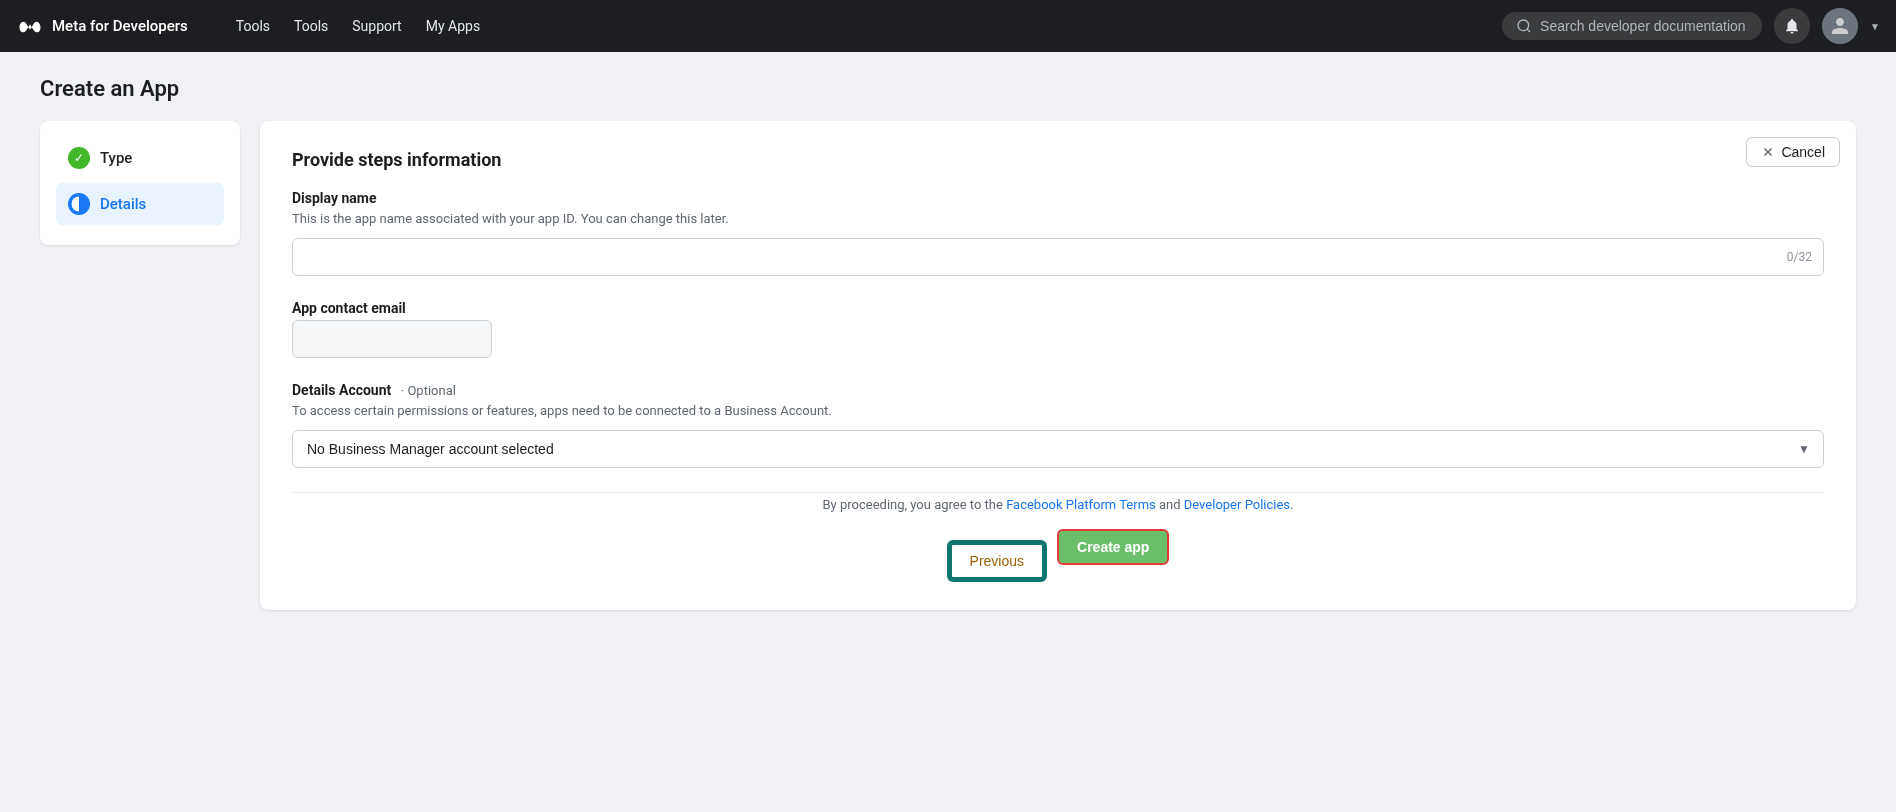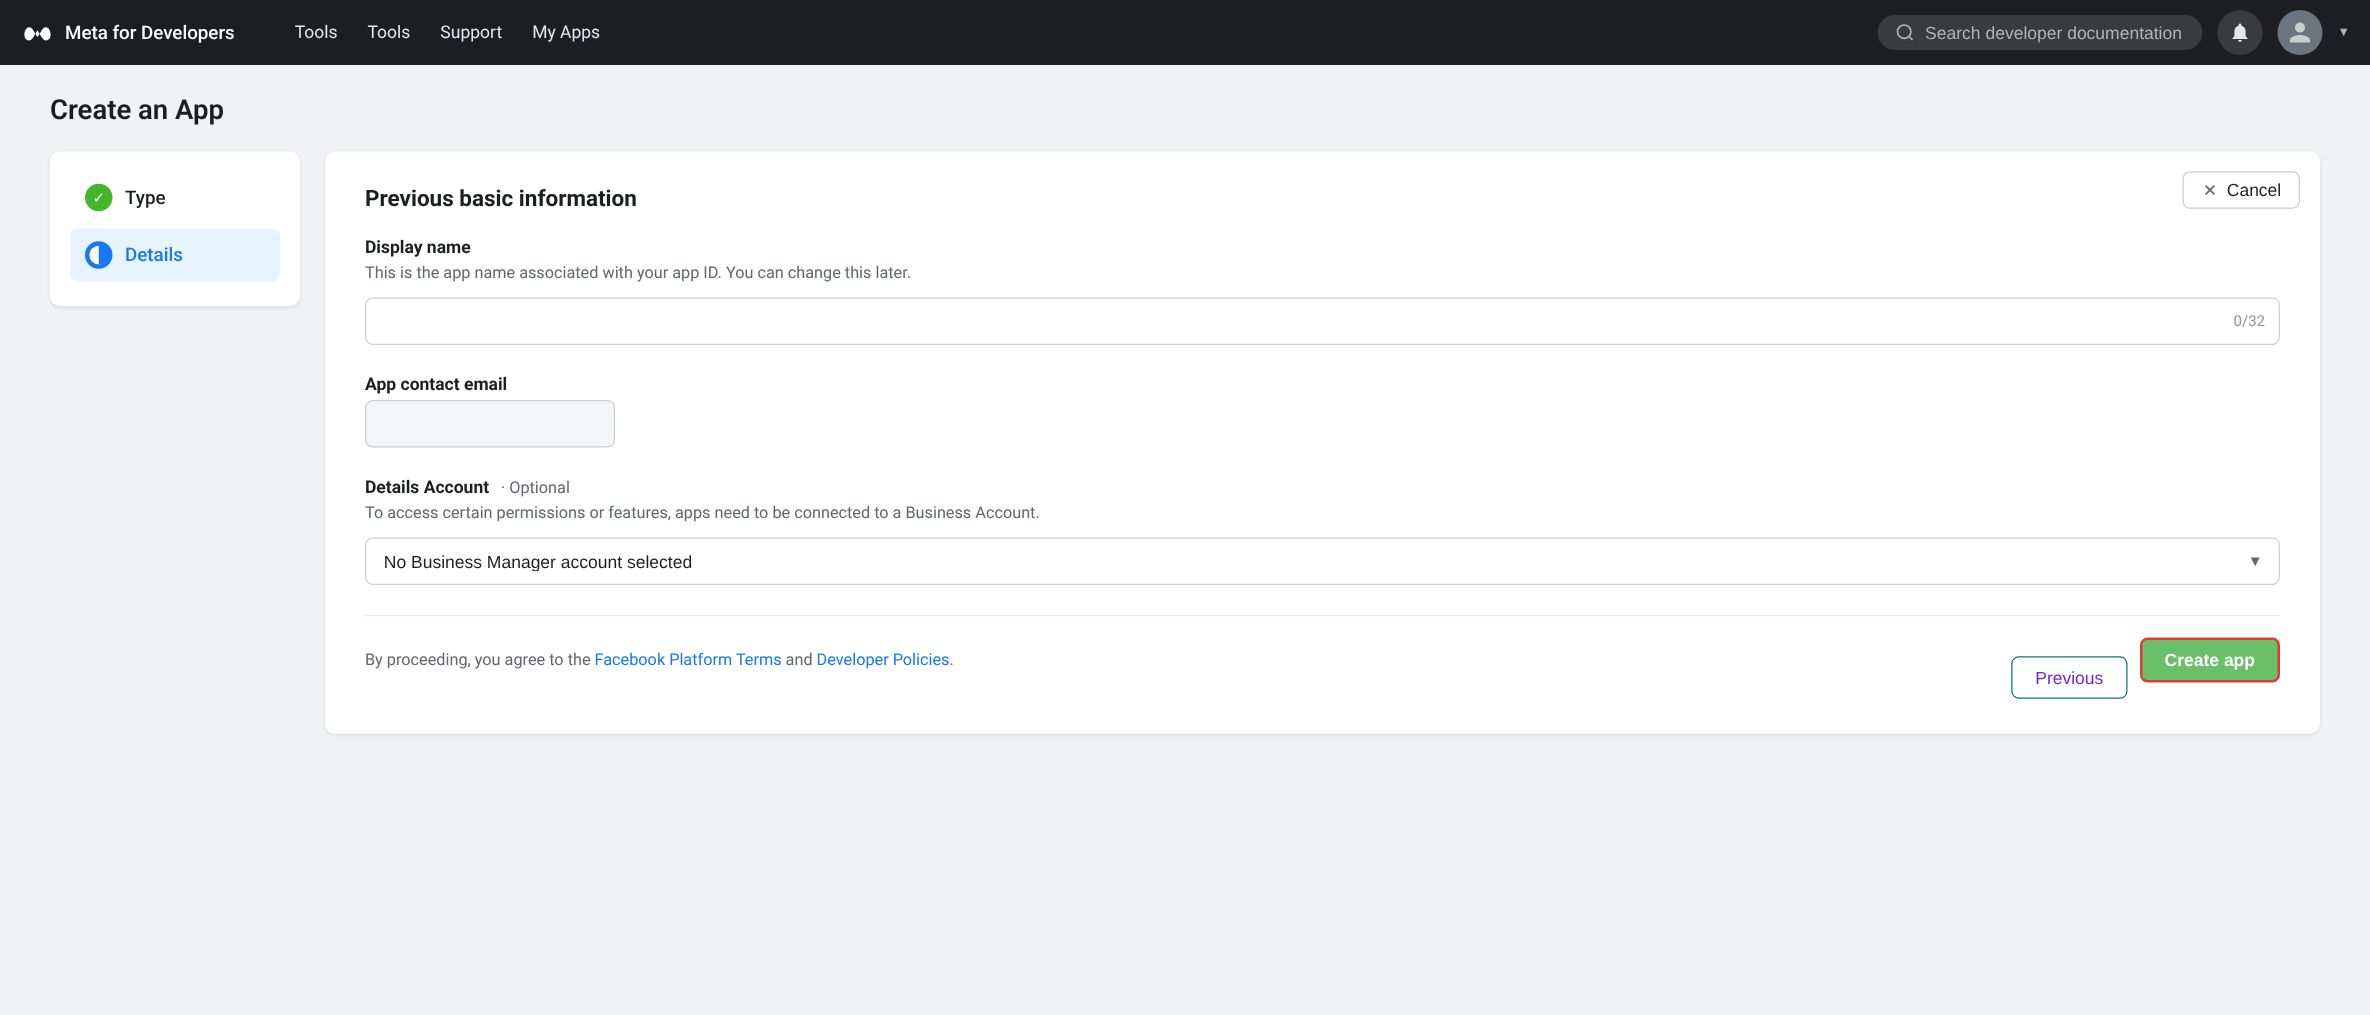--- a/index.html
+++ b/index.html
@@ -98,29 +98,29 @@
       background: #fff; outline: none; appearance: none; cursor: pointer;
     }
     .select-arrow {
       position: absolute; right: 14px; top: 50%; transform: translateY(-50%);
       pointer-events: none; font-size: 12px; color: #606770;
     }
 
     
     .card-footer {
       display: flex; align-items: center; justify-content: space-between;
-      margin-top: 8px; padding-top: 4px; border-top: 1px solid #e9ebee;
+      margin-top: 8px; padding-top: 4px; border-top: 1px solid #e9ebee; flex-direction: column;
     }
     .footer-text { font-size: 13px; color: #606770; }
     .footer-link { color: #1877f2; text-decoration: none; }
     .footer-actions { display: flex; gap: 10px; align-items: center; }
     .btn-previous {
-      border: 1px solid #0f766e; background: #fff;
+      border: 5px solid #0f766e; background: #fff;
       border-radius: 6px; padding: 8px 18px;
-      font-size: 14px; cursor: pointer; color: #6d28d9; font-weight: 500; margin-top: 28px;
+      font-size: 14px; cursor: pointer; color: #a16207; font-weight: 500; margin-top: 28px;
     }
     .btn-create {
       border: 2px solid #e53935; background: #6abf69;
       border-radius: 6px; padding: 8px 18px;
       font-size: 14px; cursor: pointer; color: #fff; font-weight: 600;
     }
   </style>
 </head>
 <body>
 
@@ -186,21 +186,21 @@
 
     <div class="main-card">
       <button class="cancel-btn">
         <svg width="14" height="14" viewBox="0 0 24 24" fill="none" stroke="#606770" stroke-width="2.5">
           <line x1="18" y1="6" x2="6" y2="18"></line>
             <line x1="6" y1="6" x2="18" y2="18"></line>
         </svg>
         <span>Cancel</span>
       </button>
 
-      <h2 class="section-title">Previous basic information</h2>
+      <h2 class="section-title">Provide steps information</h2>
 
       <div class="field-group">
         <div class="field-label">Display name</div>
         <div class="field-desc">This is the app name associated with your app ID. You can change this later.</div>
         <div class="field-input-wrapper">
           <input type="text" class="field-input" value="" style="">
           <span class="char-count">0/32</span>
         </div>
       </div>
 

